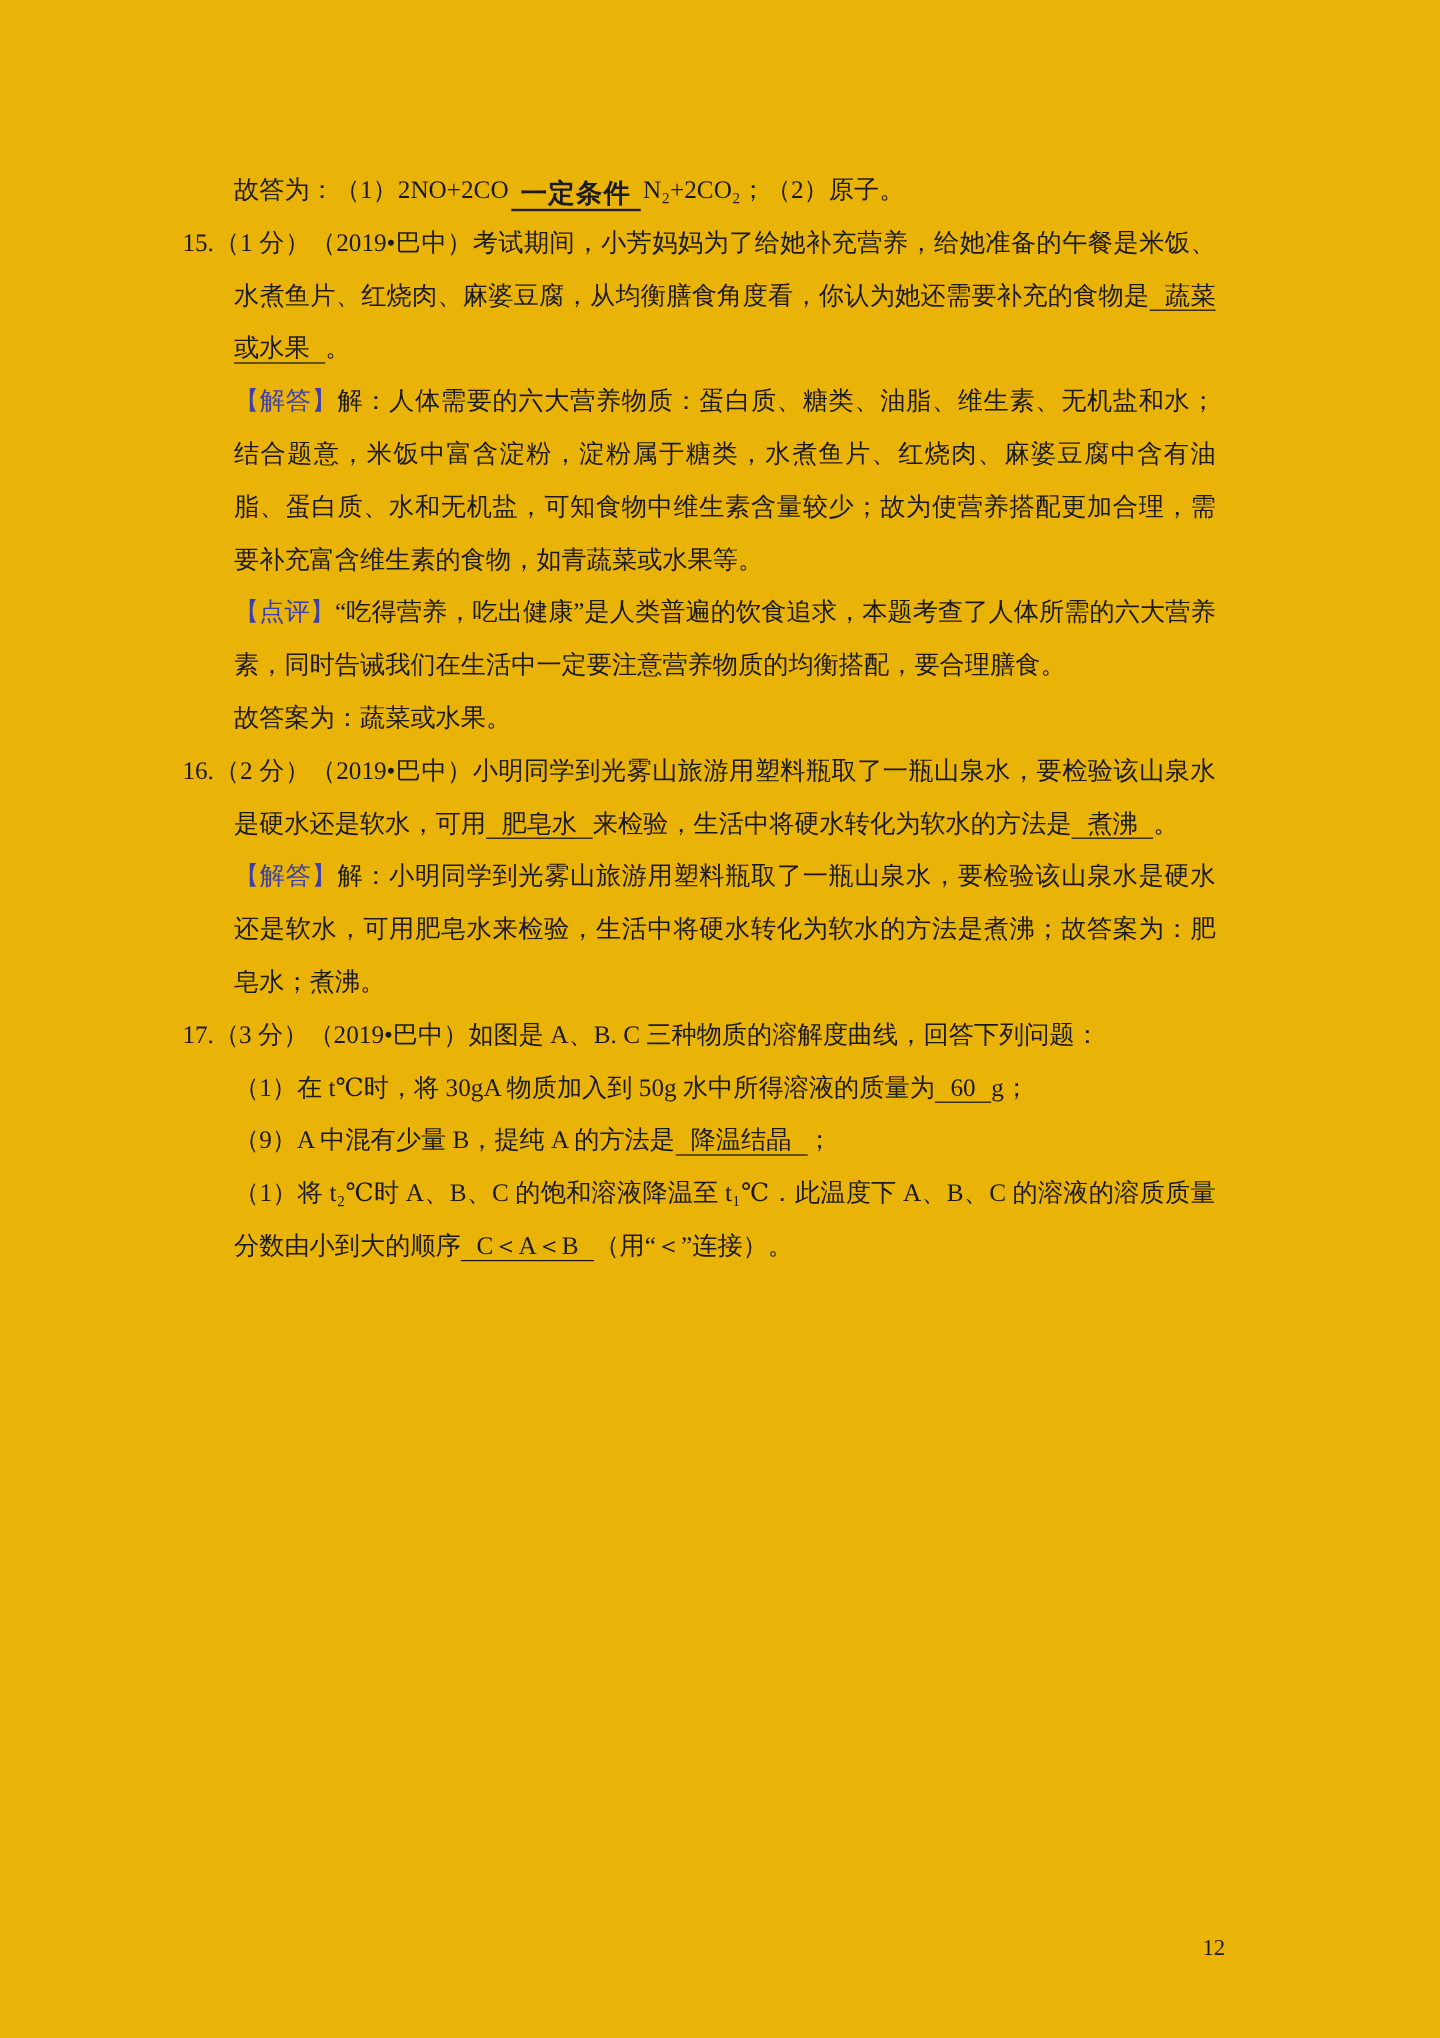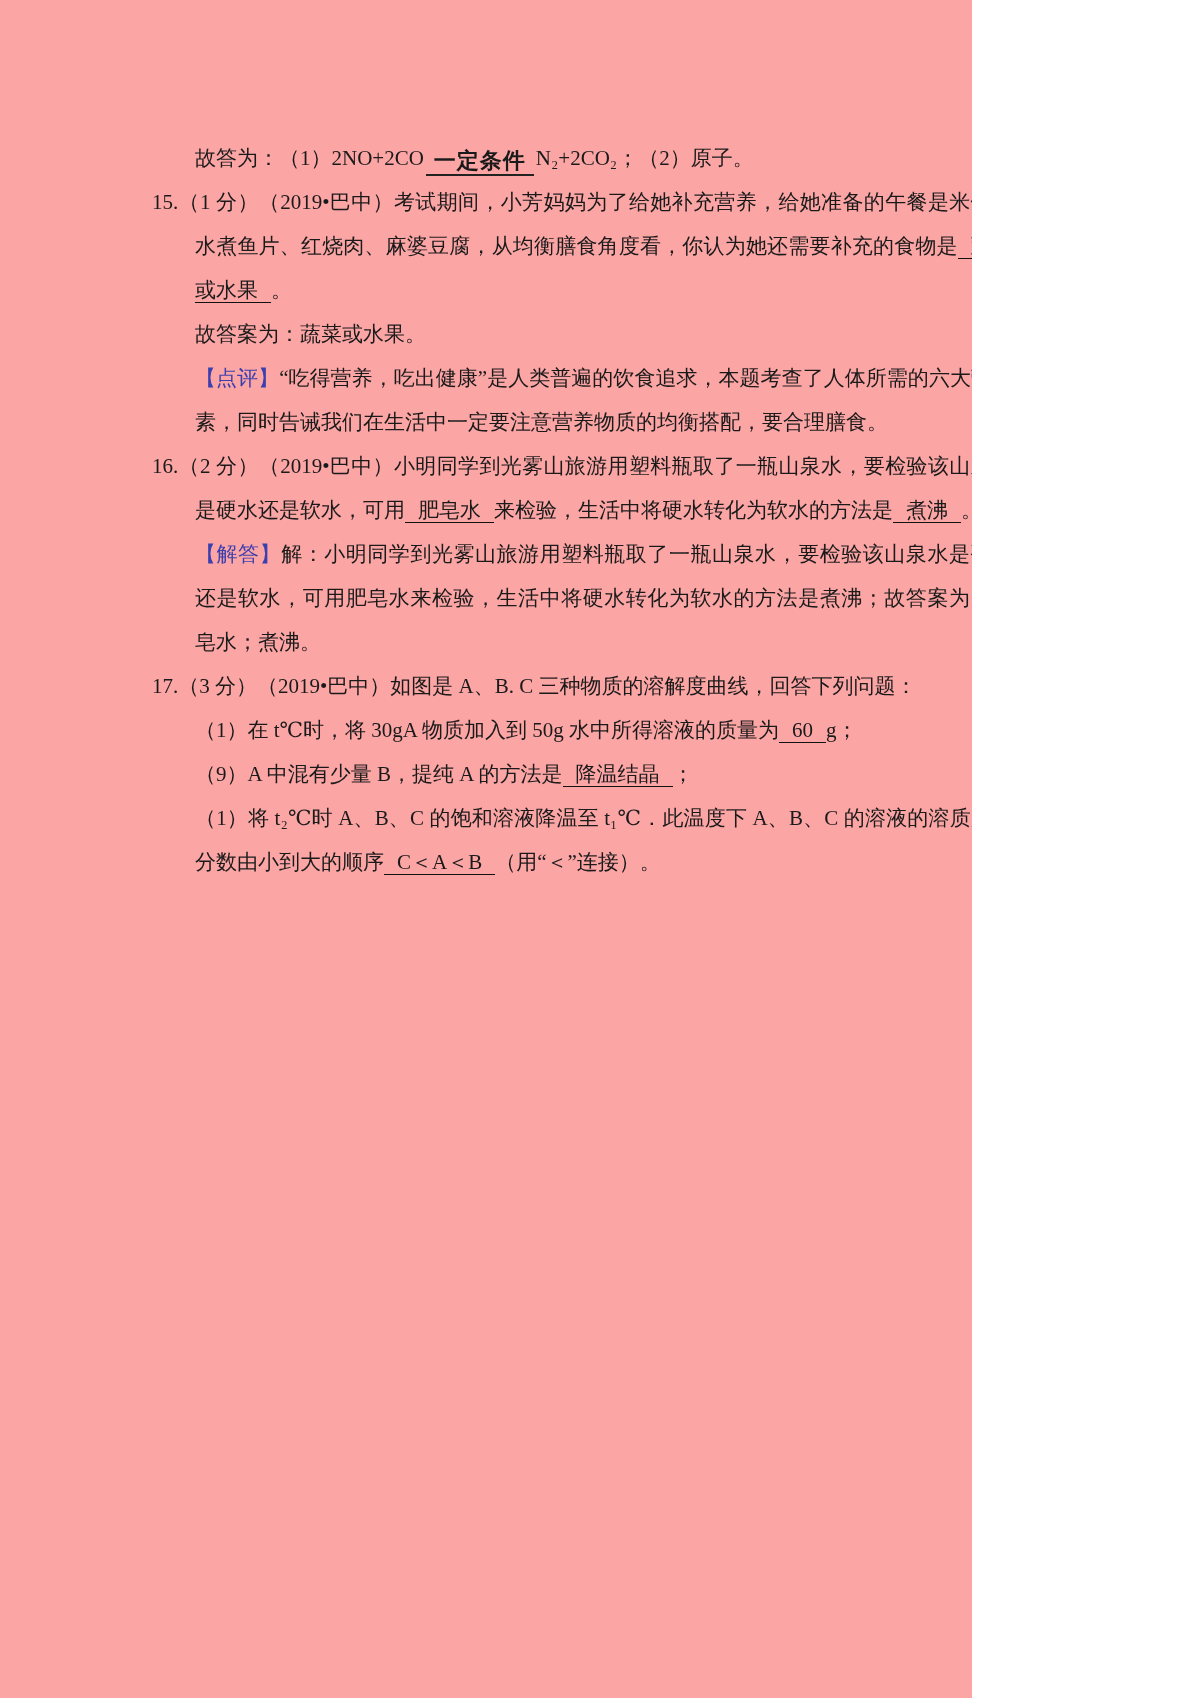--- a/index.html
+++ b/index.html
@@ -8,23 +8,23 @@
   }
   body {
     width: 1200px;
     height: 1698px;
     background: #ffffff;
     font-family: "Liberation Serif", "DejaVu Serif", serif;
     color: #1a1a1a;
   }
   .page {
     position: relative;
-    width: 972px;
+    width: 1200px;
     height: 1698px;
-    background: #fca5a5;
+    background: #eab308;
     overflow: hidden;
   }
   .content {
     position: absolute;
     top: 136px;
     left: 195px;
     width: 818px;
     font-size: 21px;
     line-height: 44px;
     text-align: justify;
@@ -70,24 +70,25 @@
 <body>
 
 <div class="page">
   <div class="content">
 
     <p class="para"><span>故答为：（1）2NO+2CO</span><span class="cond"><span class="cond-text">一定条件</span></span><span>N₂+2CO₂；（2）原子。</span></p>
 
 
     <p class="para hanging"><span>15.（1 分）（2019•巴中）考试期间，小芳妈妈为了给她补充营养，给她准备的午餐是米饭、水煮鱼片、红烧肉、麻婆豆腐，从均衡膳食角度看，你认为她还需要补充的食物是</span><span class="blank-answer">蔬菜或水果</span><span>。</span></p>
 
+    <p class="para"><span class="label-blue">【解答】</span><span>解：人体需要的六大营养物质：蛋白质、糖类、油脂、维生素、无机盐和水；结合题意，米饭中富含淀粉，淀粉属于糖类，水煮鱼片、红烧肉、麻婆豆腐中含有油脂、蛋白质、水和无机盐，可知食物中维生素含量较少；故为使营养搭配更加合理，需要补充富含维生素的食物，如青蔬菜或水果等。</span></p>
+
+    <p class="para"><span class="label-blue">【点评】</span><span>“吃得营养，吃出健康”是人类普遍的饮食追求，本题考查了人体所需的六大营养素，同时告诫我们在生活中一定要注意营养物质的均衡搭配，要合理膳食。</span></p>
 
     <p class="para"><span>故答案为：蔬菜或水果。</span></p>
-
-    <p class="para"><span class="label-blue">【点评】</span><span>“吃得营养，吃出健康”是人类普遍的饮食追求，本题考查了人体所需的六大营养素，同时告诫我们在生活中一定要注意营养物质的均衡搭配，要合理膳食。</span></p>
 
     <p class="para hanging"><span>16.（2 分）（2019•巴中）小明同学到光雾山旅游用塑料瓶取了一瓶山泉水，要检验该山泉水是硬水还是软水，可用</span><span class="blank-answer">肥皂水</span><span>来检验，生活中将硬水转化为软水的方法是</span><span class="blank-answer">煮沸</span><span>。</span></p>
 
     <p class="para"><span class="label-blue">【解答】</span><span>解：小明同学到光雾山旅游用塑料瓶取了一瓶山泉水，要检验该山泉水是硬水还是软水，可用肥皂水来检验，生活中将硬水转化为软水的方法是煮沸；故答案为：肥皂水；煮沸。</span></p>
 
 
     <p class="para hanging"><span>17.（3 分）（2019•巴中）如图是 A、B. C 三种物质的溶解度曲线，回答下列问题：</span></p>
 
     <p class="para"><span>（1）在 t℃时，将 30gA 物质加入到 50g 水中所得溶液的质量为</span><span class="blank-answer">60</span><span>g；</span></p>
 

